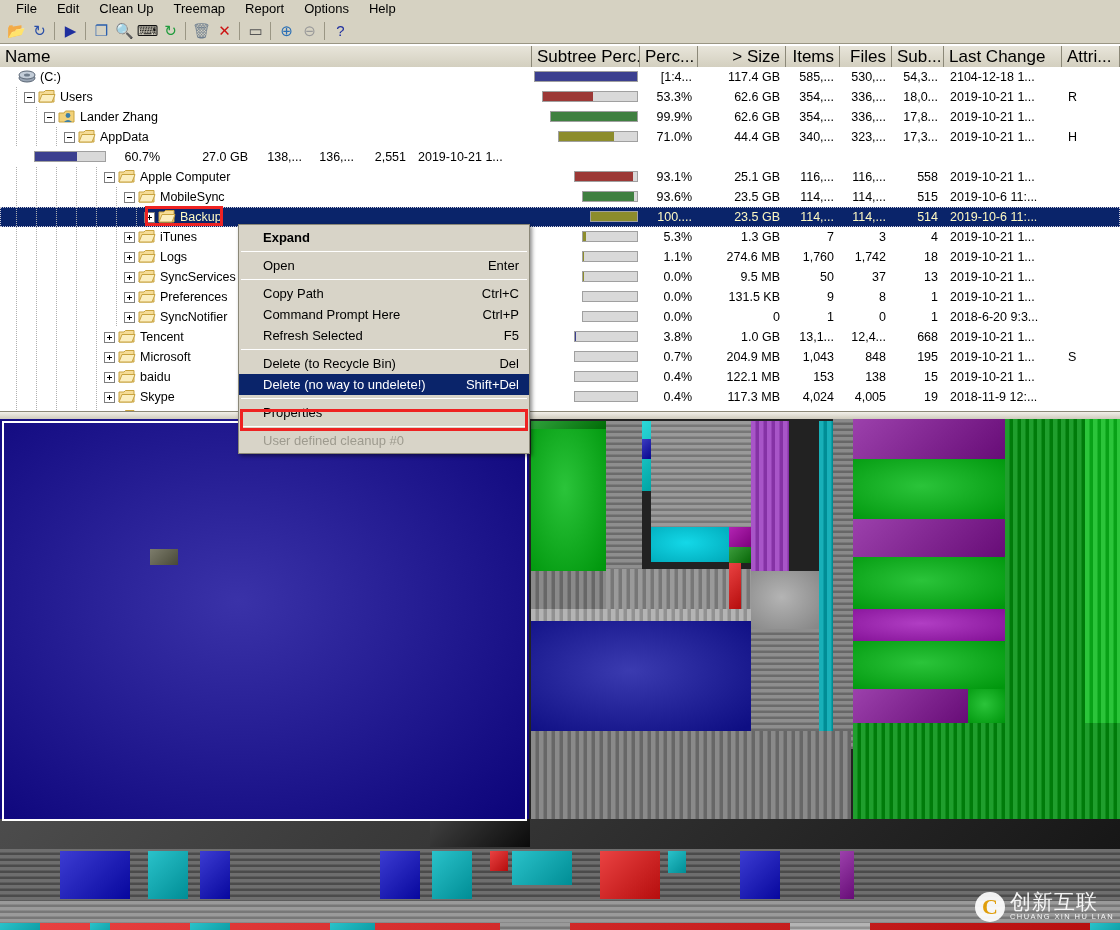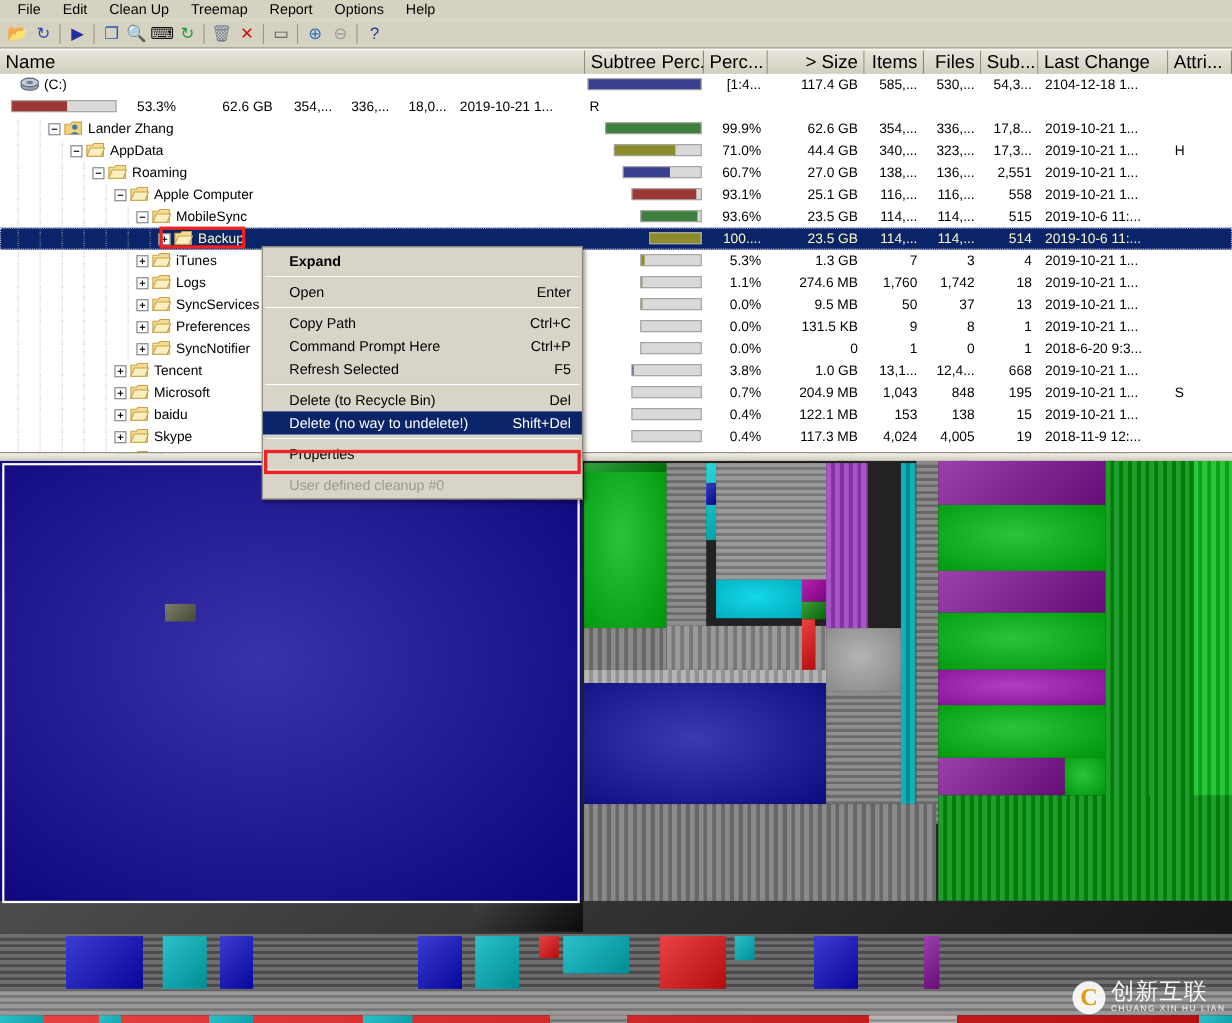--- a/index.html
+++ b/index.html
@@ -286,20 +286,32 @@
         </div>
         <div class="c r" style="width: 58px;">[1:4...</div>
         <div class="c r" style="width: 88px;">117.4 GB</div>
         <div class="c r" style="width: 54px;">585,...</div>
         <div class="c r" style="width: 52px;">530,...</div>
         <div class="c r" style="width: 52px;">54,3...</div>
         <div class="c l" style="width: 118px;">2104-12-18  1...</div>
         <div class="c l" style="width: 58px;"></div>
       </div>
       <div class="row">
+        <div class="c-name">
+          <div class="guides">
+            <div class="guide" style="left: 16px;"></div>
+          </div>
+          <div style="width: 24px; flex: 0 0 auto; height: 20px;"></div>
+          <div class="expander"></div>
+          <span class="icn"><svg width="18" height="15" viewBox="0 0 18 15">
+              <path d="M1 3 L6 3 L7.5 1.5 L16 1.5 L16 13 L1 13 Z" fill="#f6dc97" stroke="#c8a33f"></path>
+              <path d="M1 13 L4 5.5 L17 5.5 L14 13 Z" fill="#fbeec0" stroke="#c8a33f"></path>
+            </svg></span>
+          <span class="nmtxt">Users</span>
+        </div>
         <div class="barcell">
           <div class="bar" style="left: 10px; width: 96px;">
             <div class="barfill" style="width: 53.3%; background: rgb(156, 56, 54);"></div>
           </div>
         </div>
         <div class="c r" style="width: 58px;">53.3%</div>
         <div class="c r" style="width: 88px;">62.6 GB</div>
         <div class="c r" style="width: 54px;">354,...</div>
         <div class="c r" style="width: 52px;">336,...</div>
         <div class="c r" style="width: 52px;">18,0...</div>
@@ -356,35 +368,20 @@
         </div>
         <div class="c r" style="width: 58px;">71.0%</div>
         <div class="c r" style="width: 88px;">44.4 GB</div>
         <div class="c r" style="width: 54px;">340,...</div>
         <div class="c r" style="width: 52px;">323,...</div>
         <div class="c r" style="width: 52px;">17,3...</div>
         <div class="c l" style="width: 118px;">2019-10-21  1...</div>
         <div class="c l" style="width: 58px;">H</div>
       </div>
       <div class="row">
-        <div class="c-name">
-          <div class="guides">
-            <div class="guide" style="left: 16px;"></div>
-            <div class="guide" style="left: 36px;"></div>
-            <div class="guide" style="left: 56px;"></div>
-            <div class="guide" style="left: 76px;"></div>
-          </div>
-          <div style="width: 84px; flex: 0 0 auto; height: 20px;"></div>
-          <div class="expander"></div>
-          <span class="icn"><svg width="18" height="15" viewBox="0 0 18 15">
-              <path d="M1 3 L6 3 L7.5 1.5 L16 1.5 L16 13 L1 13 Z" fill="#f6dc97" stroke="#c8a33f"></path>
-              <path d="M1 13 L4 5.5 L17 5.5 L14 13 Z" fill="#fbeec0" stroke="#c8a33f"></path>
-            </svg></span>
-          <span class="nmtxt">Roaming</span>
-        </div>
         <div class="barcell">
           <div class="bar" style="left: 34px; width: 72px;">
             <div class="barfill" style="width: 60.7%; background: rgb(59, 63, 143);"></div>
           </div>
         </div>
         <div class="c r" style="width: 58px;">60.7%</div>
         <div class="c r" style="width: 88px;">27.0 GB</div>
         <div class="c r" style="width: 54px;">138,...</div>
         <div class="c r" style="width: 52px;">136,...</div>
         <div class="c r" style="width: 52px;">2,551</div>

